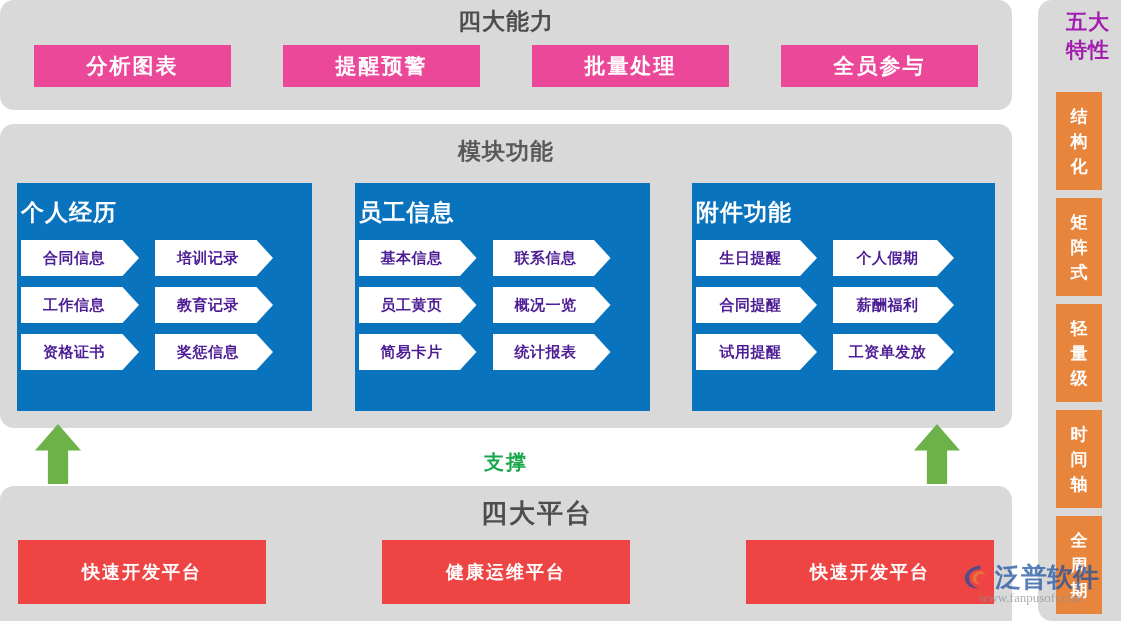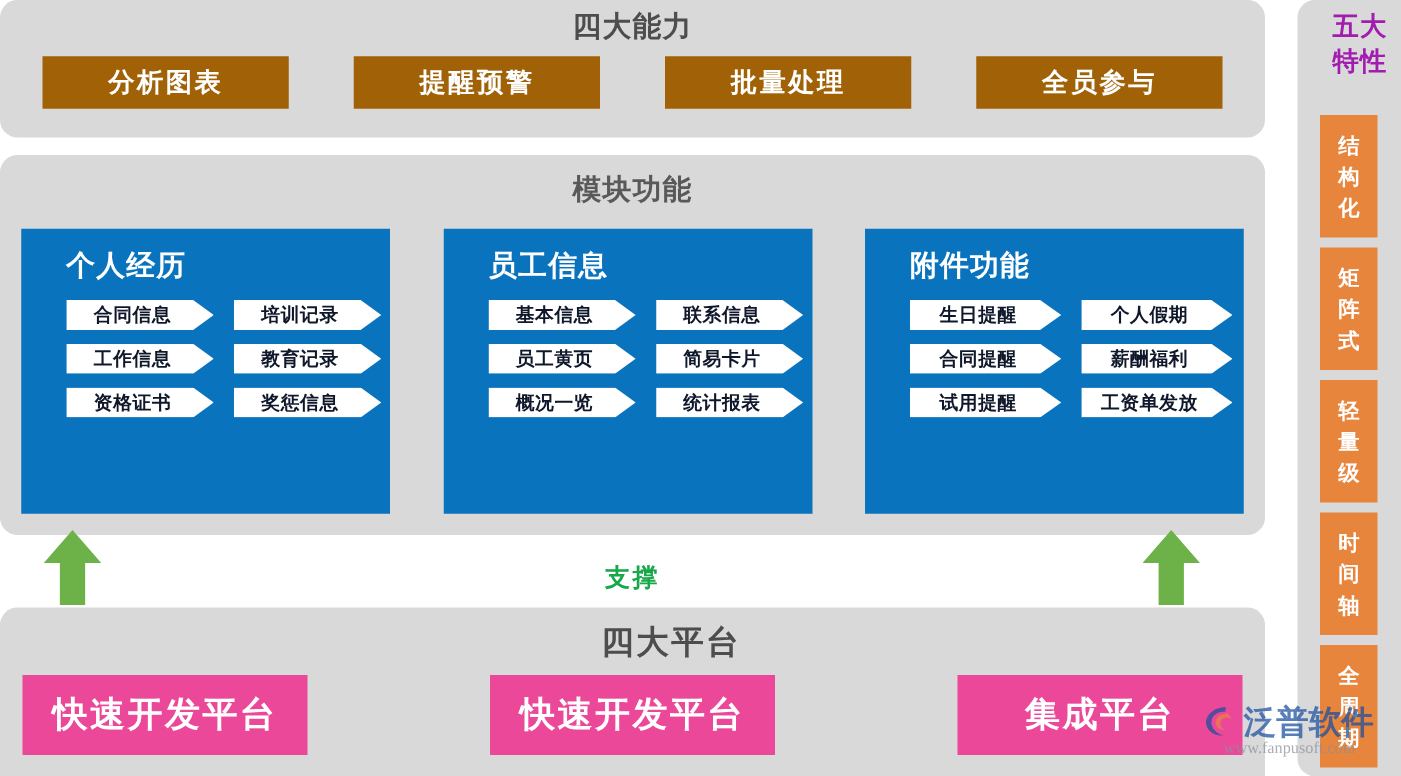--- a/index.html
+++ b/index.html
@@ -45,21 +45,21 @@
     position: absolute;
     top: 45px;
     left: 34px;
     width: 944px;
     display: flex;
     justify-content: space-between;
   }
   .capability-chip {
     width: 197px;
     height: 42px;
-    background: #a16207;
+    background: #ec4899;
     color: #ffffff;
     font-size: 21px;
     font-weight: bold;
     letter-spacing: 2px;
     display: flex;
     align-items: center;
     justify-content: center;
   }
 
   
@@ -87,43 +87,43 @@
     width: 978px;
     display: flex;
     justify-content: space-between;
   }
   .module-card {
     width: 295px;
     height: 228px;
     background: #0a73bd;
     position: relative;
     box-sizing: border-box;
-    padding: 14px 0 0 36px;
+    padding: 14px 0 0 4px;
   }
   .module-card.wide { width: 303px; }
   .module-card-title {
     font-size: 23px;
     font-weight: bold;
     color: #ffffff;
     letter-spacing: 1px;
     line-height: 30px;
   }
   .chip-grid {
     margin-top: 13px;
     display: flex;
     flex-wrap: wrap;
     gap: 11px 16px;
     width: 252px;
   }
   .module-card.wide .chip-grid { width: 258px; }
   .arrow-chip {
     width: 118px;
-    height: 24px;
+    height: 36px;
     background: #ffffff;
-    color: #0f172a;
+    color: #4c1d95;
     font-size: 15px;
     font-weight: bold;
     letter-spacing: 0.5px;
     display: flex;
     align-items: center;
     justify-content: center;
     padding-right: 12px;
     box-sizing: border-box;
     -webkit-clip-path: polygon(0 0, 86% 0, 100% 50%, 86% 100%, 0 100%);
     clip-path: polygon(0 0, 86% 0, 100% 50%, 86% 100%, 0 100%);
@@ -175,25 +175,25 @@
   }
   #platforms-row {
     position: absolute;
     top: 54px;
     left: 18px;
     width: 976px;
     display: flex;
     justify-content: space-between;
   }
   .platform-chip {
-    width: 228px;
+    width: 248px;
     height: 64px;
-    background: #ec4899;
+    background: #ef4444;
     color: #ffffff;
-    font-size: 28px;
+    font-size: 18px;
     font-weight: bold;
     letter-spacing: 2px;
     display: flex;
     align-items: center;
     justify-content: center;
   }
 
   
   #features-panel {
     left: 1038px;
@@ -302,22 +302,22 @@
         <div class="arrow-chip">奖惩信息</div>
       </div>
     </div>
 
     <div class="module-card">
       <div class="module-card-title">员工信息</div>
       <div class="chip-grid">
         <div class="arrow-chip">基本信息</div>
         <div class="arrow-chip">联系信息</div>
         <div class="arrow-chip">员工黄页</div>
+        <div class="arrow-chip">概况一览</div>
         <div class="arrow-chip">简易卡片</div>
-        <div class="arrow-chip">概况一览</div>
         <div class="arrow-chip">统计报表</div>
       </div>
     </div>
 
     <div class="module-card wide">
       <div class="module-card-title">附件功能</div>
       <div class="chip-grid">
         <div class="arrow-chip">生日提醒</div>
         <div class="arrow-chip">个人假期</div>
         <div class="arrow-chip">合同提醒</div>
@@ -331,22 +331,22 @@
 </div>
 
 <div class="support-arrow" id="support-arrow-left"></div>
 <div class="support-arrow" id="support-arrow-right"></div>
 <div id="support-label">支撑</div>
 
 <div class="panel" id="platforms-panel">
   <div id="platforms-title">四大平台</div>
   <div id="platforms-row">
     <div class="platform-chip">快速开发平台</div>
+    <div class="platform-chip">健康运维平台</div>
     <div class="platform-chip">快速开发平台</div>
-    <div class="platform-chip">集成平台</div>
   </div>
 </div>
 
 <div id="features-panel">
   <div id="features-title">
     <div>五大</div>
     <div>特性</div>
   </div>
   <div id="features-list">
     <div class="feature-chip">

